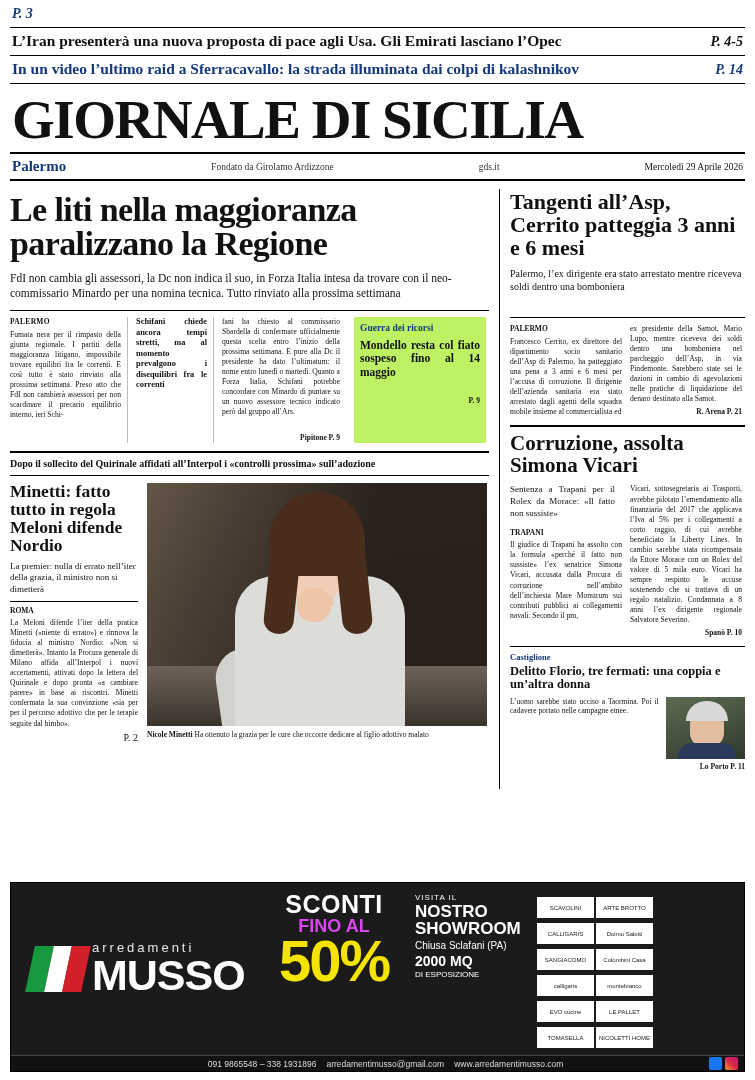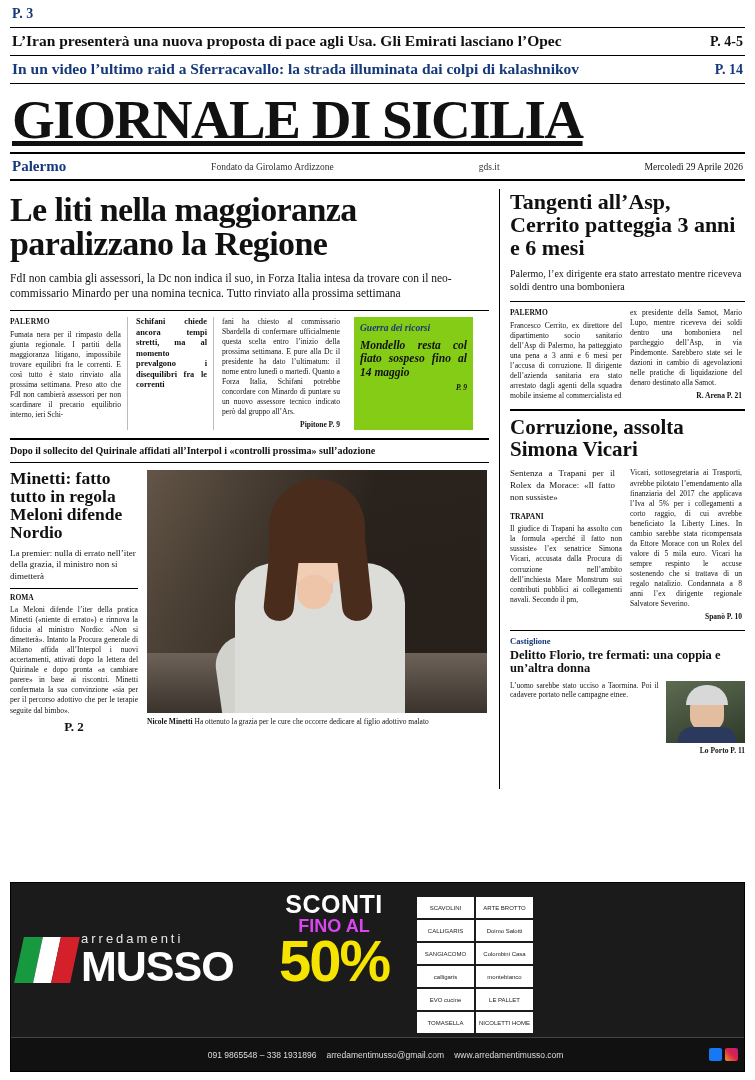--- a/index.html
+++ b/index.html
@@ -14,29 +14,28 @@
   .page { width:755px; height:1080px; position:relative; padding:0 10px; }
 
   
   .strip {
     border-bottom:1px solid #000;
     padding:4px 2px 5px 2px;
     display:flex; align-items:baseline; gap:8px;
   }
   .strip.first { border-top:none; padding-top:6px; }
   .strip .txt { font-weight:bold; font-size:15.5px; line-height:1.12; flex:1; }
-  .strip .pg { font-weight:bold; font-size:14px; white-space:nowrap; }
+  .strip .pg { font-weight:bold; font-size:14px; white-space:nowrap;font-style:italic; }
   .strip.blue .txt { color:#15397a; }
   .strip.blue .pg { color:#15397a; }
 
   
   .masthead {
     display:flex; align-items:flex-start; justify-content:space-between;
     padding:6px 2px 0 2px;
-    text-decoration:underline;
   }
   .mast-title {
     font-family:"Liberation Serif", serif;
     font-weight:bold;
     font-size:55px;
     letter-spacing:-1.5px;
     line-height:0.95;
     margin-top:4px;
     white-space:nowrap;
   }
@@ -81,35 +80,35 @@
   .lead-sub {
     font-size:11.5px; line-height:1.3; color:#111;
     border-bottom:1px solid #000; padding-bottom:9px; margin-bottom:6px;
   }
   .cols3 { display:flex; gap:8px; }
   .c { font-size:7.6px; line-height:1.32; text-align:justify; }
   .c .kicker { font-weight:bold; font-size:7.5px; margin-bottom:3px; letter-spacing:0.3px; }
   .c.w1 { width:118px; border-right:1px solid #bbb; padding-right:6px;}
   .c.w2 { width:78px; border-right:1px solid #bbb; padding-right:6px; font-weight:bold; font-size:8.4px; line-height:1.25;}
   .c.w3 { width:124px; padding-right:6px;}
-  .c.w4 { width:119px; background:#84cc16; padding:5px 6px;font-style:italic; }
+  .c.w4 { width:132px; background:#bef264; padding:5px 6px; }
   .c.w4 .gtitle { color:#15397a; font-weight:bold; font-size:9.5px; margin-bottom:4px; }
   .c.w4 .gtext { font-size:11.5px; font-weight:bold; line-height:1.2; }
-  .byline { font-size:7.5px; font-weight:bold; text-align:right; margin-top:3px; }
+  .byline { font-size:7.5px; font-weight:bold; text-align:right; margin-top:16px; }
 
   .rule-black { border-top:2px solid #000; margin:8px 0 5px 0; }
   .sollecito { font-size:10px; font-weight:bold; line-height:1.2; padding-bottom:5px; border-bottom:1px solid #000;}
 
   .mid-row { display:flex; gap:9px; margin-top:7px; }
   .mid-left { width:128px; }
   .mid-left h2 { font-size:17.5px; font-weight:bold; line-height:1.02; margin:0 0 6px 0; }
   .mid-left .dek { font-size:9px; line-height:1.3; border-bottom:1px solid #000; padding-bottom:5px; margin-bottom:4px;}
   .mid-left .place { font-size:7.5px; font-weight:bold; margin-bottom:3px; }
   .mid-left .body { font-size:7.6px; line-height:1.33; text-align:justify; }
-  .mid-left .sig { font-size:13px; font-weight:bold; text-align:center; margin-top:3px; }
+  .mid-left .sig { font-size:10px; font-weight:normal; text-align:right; margin-top:3px; }
   .photo-wrap { width:288px; }
   .photo {
     width:340px; height:243px; position:relative; overflow:hidden;
     background:linear-gradient(170deg,#4b4036 0%,#2e261f 45%,#17120e 100%);
   }
   .photo .wall { position:absolute; inset:0; background:
       linear-gradient(100deg, rgba(120,104,86,0.55) 0%, rgba(40,33,27,0.9) 60%); }
   .photo .desk { position:absolute; left:0; bottom:0; width:100%; height:60px;
       background:linear-gradient(180deg,#6d6258,#3a332c); }
   .photo .body-f { position:absolute; left:88px; bottom:0; width:170px; height:150px;
@@ -125,21 +124,21 @@
       background:#4a2c1c; border-radius:14px; transform:rotate(6deg); }
   .photo .hair3 { position:absolute; left:192px; bottom:92px; width:30px; height:90px;
       background:#4a2c1c; border-radius:14px; transform:rotate(-6deg); }
   .photo .hand { position:absolute; left:150px; bottom:104px; width:34px; height:34px;
       background:#eec5a9; border-radius:16px; }
   .caption { font-size:7.5px; line-height:1.25; margin-top:4px; }
   .caption b { font-weight:bold; }
 
   
   .colR h2.r1 { font-size:22px; line-height:1.03; font-weight:bold; margin:2px 0 8px 0; }
-  .colR .r-dek { font-size:10px; line-height:1.3; border-bottom:1px solid #000; padding-bottom:8px; margin-bottom:6px; }
+  .colR .r-dek { font-size:10px; line-height:1.3; border-bottom:1px solid #000; padding-bottom:24px; margin-bottom:6px; }
   .r-cols { display:flex; gap:8px; }
   .r-cols .rc { width:112px; font-size:7.6px; line-height:1.32; text-align:justify; }
   .r-cols .rc .place { font-weight:bold; font-size:7.5px; margin-bottom:3px; }
   .r-sig { font-size:7.5px; font-weight:bold; text-align:right; margin-top:3px; }
   .r-rule { border-top:2px solid #000; margin:8px 0 6px 0; }
   .colR h2.r2 { font-size:21px; line-height:1.03; font-weight:bold; margin:0 0 8px 0; }
   .r2-dek { font-size:9px; line-height:1.3; width:105px; }
   .castig { border-top:1px solid #000; margin-top:8px; padding-top:5px; }
   .castig .kick { color:#15397a; font-weight:bold; font-size:8.5px; margin-bottom:3px; }
   .castig h3 { font-size:12.5px; font-weight:bold; line-height:1.08; margin:0 0 5px 0; }
@@ -151,21 +150,21 @@
   .castig .ph .torso { position:absolute; left:12px; top:46px; width:58px; height:20px; background:#2b3a5c; border-radius:14px 14px 0 0;}
   .castig .sig { font-size:7.5px; font-weight:bold; text-align:right; margin-top:3px;}
 
   
   .ad {
     position:absolute; left:10px; right:10px; bottom:8px; height:190px;
     background:#1b1b1b; color:#fff; border:1px solid #000;
     display:flex; flex-direction:column;
   }
   .ad-main { flex:1; display:flex; position:relative; }
-  .ad-left { width:248px; position:relative; display:flex; align-items:center; padding-left:8px;}
+  .ad-left { width:248px; position:relative; display:flex; align-items:center; padding-left:19px;}
   .ad-flag { width:56px; height:46px; margin-right:6px; position:relative; transform:skewX(-12deg); }
   .ad-flag div { position:absolute; top:0; height:100%; width:33.33%; }
   .ad-logo-txt { line-height:1; }
   .ad-logo-txt .s { font-family:"Liberation Sans", sans-serif; font-size:13px; letter-spacing:3px; color:#e8e8e8; }
   .ad-logo-txt .b { font-family:"Liberation Sans", sans-serif; font-weight:bold; font-size:43px; letter-spacing:-1px; color:#fff; }
   .ad-mid { width:150px; text-align:center; padding-top:10px; }
   .ad-mid .sconti { font-family:"Liberation Sans", sans-serif; font-weight:bold; font-size:25px; color:#fff; line-height:0.95; letter-spacing:0.5px;}
   .ad-mid .fino { font-family:Liberation Sans, sans-serif; font-weight:bold; font-size:18px; color:#d946ef; line-height:1; }
   .ad-mid .fifty { font-family:"Liberation Sans", sans-serif; font-weight:bold; font-size:58px; color:#f5e400; line-height:0.9; letter-spacing:-2px;}
   .ad-right { flex:1; padding:10px 6px 0 6px; display:flex; }
@@ -175,21 +174,21 @@
   .ad-r1 .show { font-weight:bold; font-size:17px; line-height:1; }
   .ad-r1 .chiusa { font-size:10px; margin-top:3px; }
   .ad-r1 .mq { font-weight:bold; font-size:14px; }
   .ad-r1 .esp { font-size:8px; }
   .ad-r2 { flex:1; }
   .ad-r2 .realizza { font-family:"Liberation Sans", sans-serif; font-weight:bold; font-size:26px; line-height:1; }
   .ad-r2 .casa { font-family:"Liberation Sans", sans-serif; font-weight:bold; font-size:14px; line-height:1.1; margin-top:26px;}
   .ad-brands { width:120px; display:grid; grid-template-columns:1fr 1fr; gap:2px; padding:4px 2px;}
   .ad-brands div { background:#fff; color:#222; font-family:"Liberation Sans", sans-serif; font-size:6px;
       display:flex; align-items:center; justify-content:center; height:21px; text-align:center; }
-  .ad-foot { height:34px; background:#111; border-top:1px solid #444; display:flex; align-items:center; justify-content:center; gap:10px;
+  .ad-foot { height:16px; background:#111; border-top:1px solid #444; display:flex; align-items:center; justify-content:center; gap:10px;
       font-family:"Liberation Sans", sans-serif; font-size:8.5px; color:#ddd; position:relative;padding-left:16px;}
   .ad-foot .soc { position:absolute; right:6px; display:flex; gap:3px; }
   .ad-foot .soc span { width:13px; height:13px; display:inline-block; border-radius:2px; }
 </style>
 </head>
 <body>
 
 <div class="page">
 
   <div class="strip first blue">
@@ -326,20 +325,28 @@
           <div class="s">arredamenti</div>
           <div class="b">MUSSO</div>
         </div>
       </div>
       <div class="ad-mid">
         <div class="sconti">SCONTI</div>
         <div class="fino">FINO AL</div>
         <div class="fifty">50%</div>
       </div>
       <div class="ad-right">
+        <div class="ad-r1">
+          <div class="visita">VISITA IL</div>
+          <div class="nostro">NOSTRO</div>
+          <div class="show">SHOWROOM</div>
+          <div class="chiusa">Chiusa Sclafani (PA)</div>
+          <div class="mq">2000 MQ</div>
+          <div class="esp">DI ESPOSIZIONE</div>
+        </div>
         <div class="ad-brands">
           <div>SCAVOLINI</div>
           <div>ARTE BROTTO</div>
           <div>CALLIGARIS</div>
           <div>Doimo Salotti</div>
           <div>SANGIACOMO</div>
           <div>Colombini Casa</div>
           <div>calligaris</div>
           <div>montebianco</div>
           <div>EVO cucine</div>

